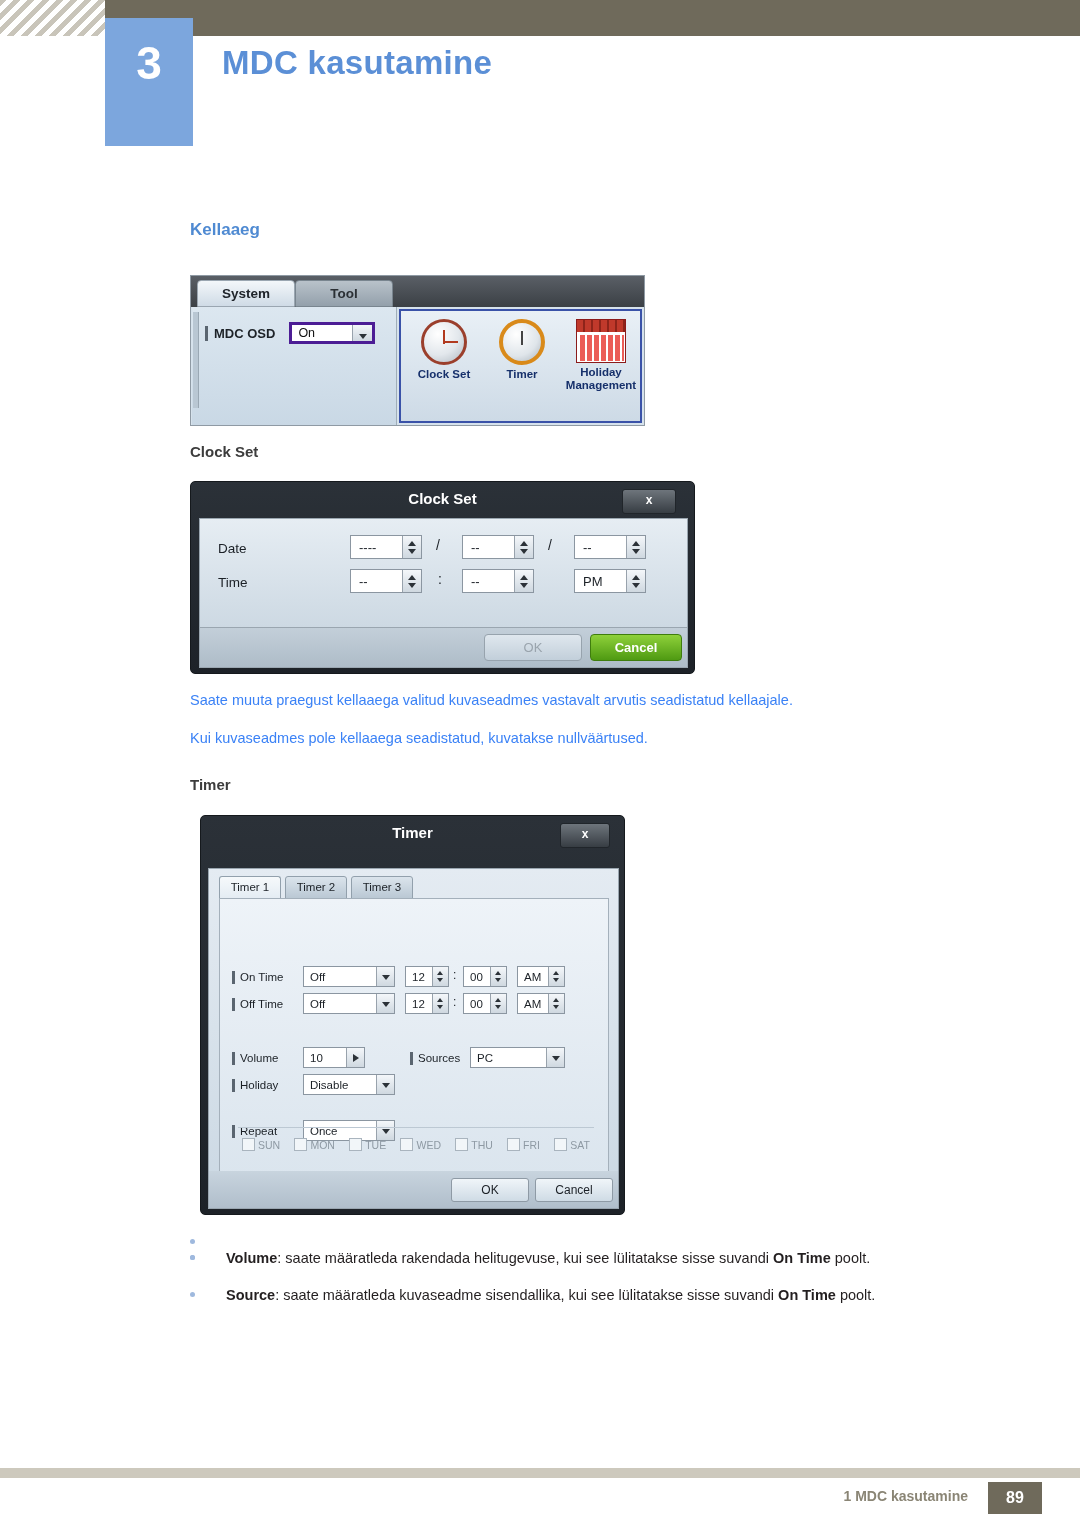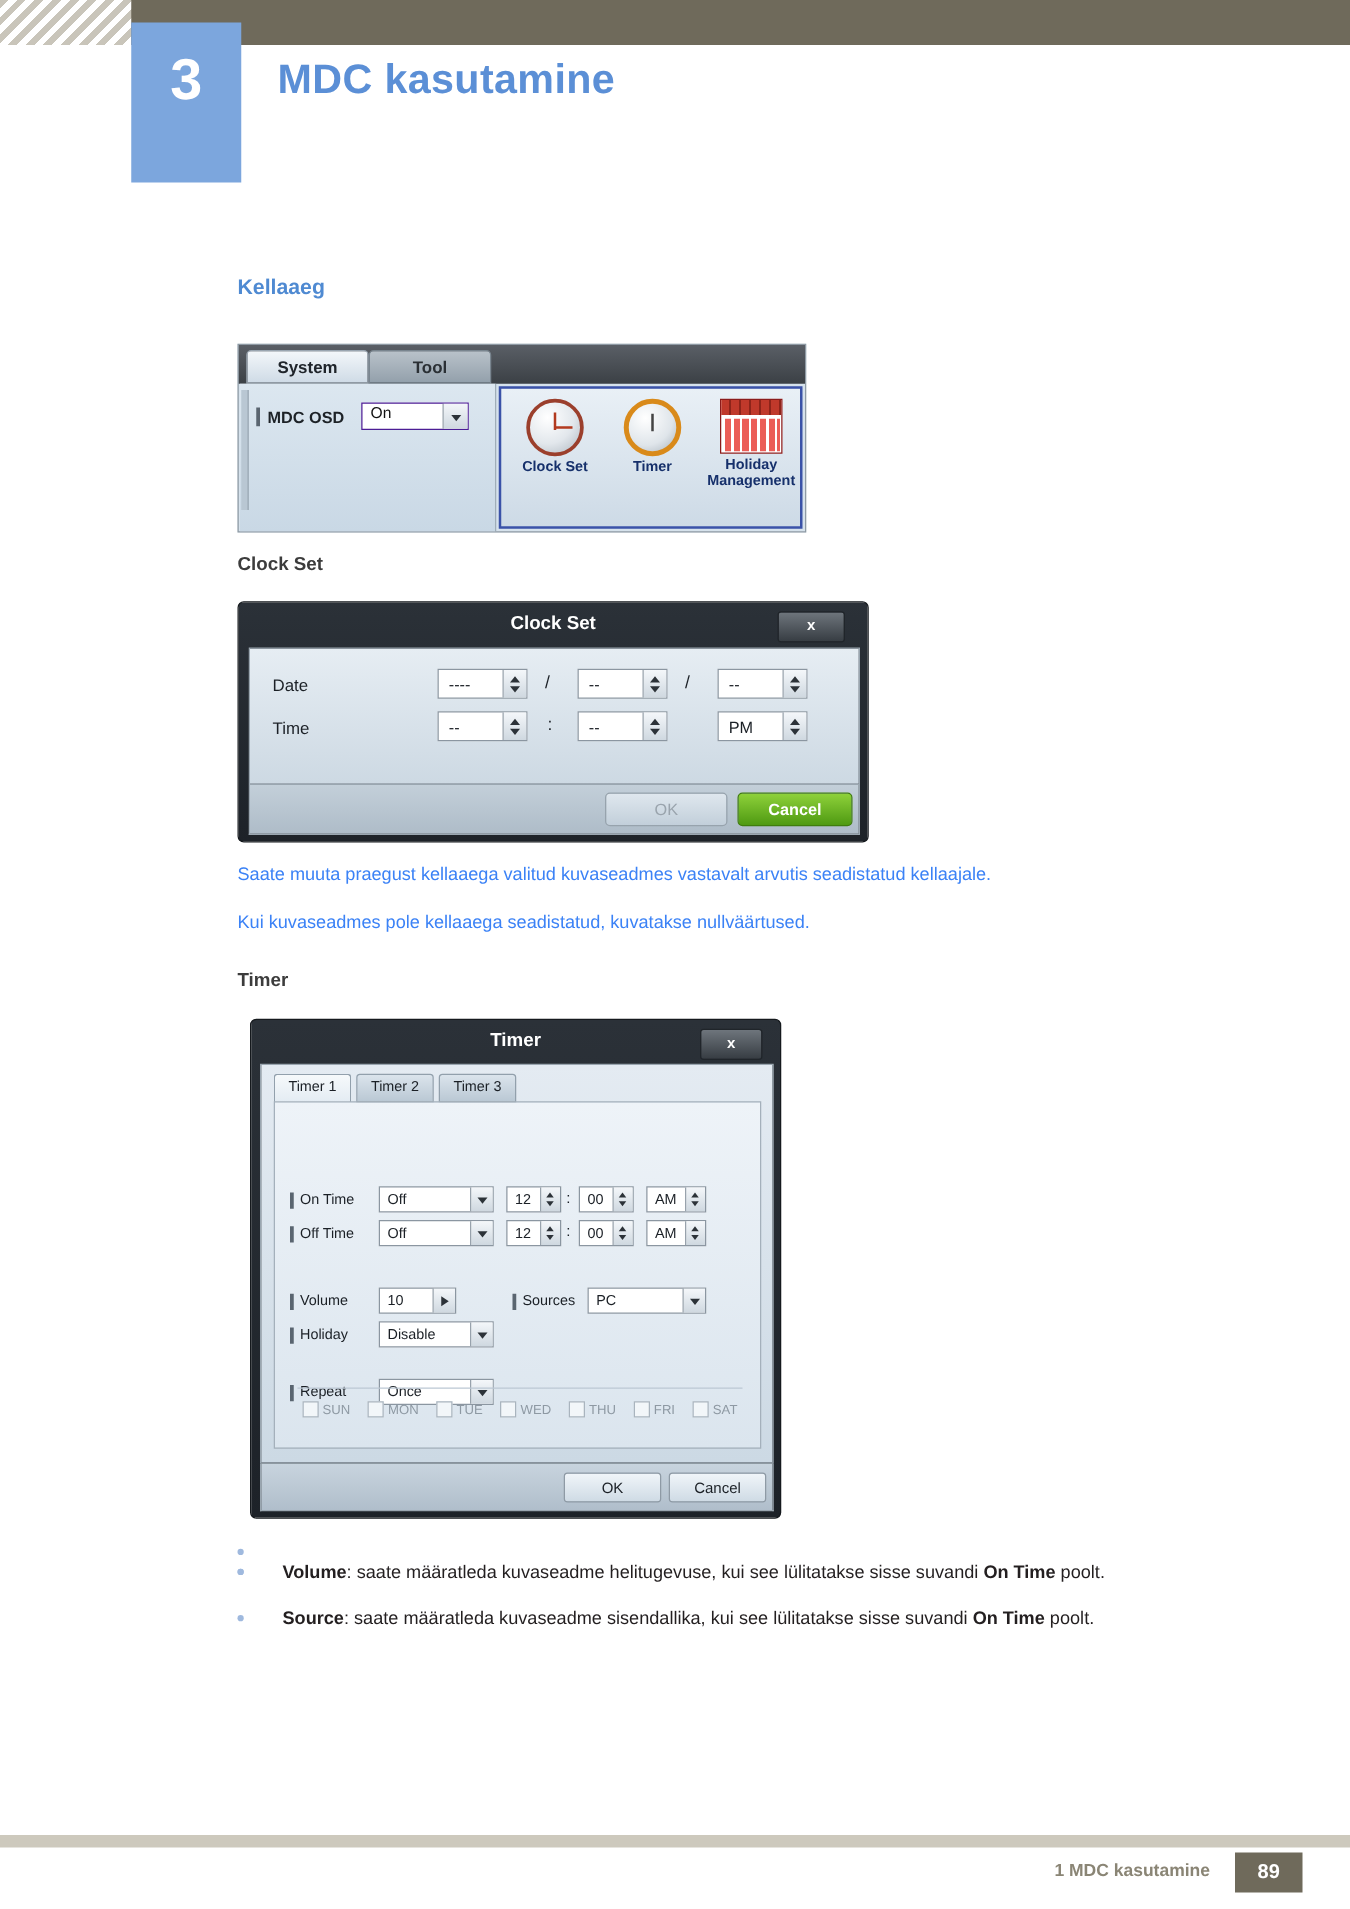--- a/index.html
+++ b/index.html
@@ -222,26 +222,27 @@
     font-size: 13px;
     color: #1d2227;
     font-weight: bold;
     border-left: 3px solid #5a6570;
     padding-left: 6px;
     margin-right: 14px;
   }
   .combo {
     position: relative;
     background: #ffffff;
-    border: 1px solid #4c1d95;
+    border: 3px solid #4c1d95;
     height: 22px;
     box-sizing: border-box;
     font-size: 12.5px;
     color: #111;
     display: flex;
+    align-items: center;
     padding-left: 6px;
   }
   .combo .arrow {
     position: absolute;
     right: 0; top: 0;
     width: 20px; height: 100%;
     background: linear-gradient(#f3f6f9, #cfd8e0);
     border-left: 1px solid #98a2ac;
     box-sizing: border-box;
   }
@@ -459,21 +460,21 @@
     width: 425px;
     height: 400px;
     background: linear-gradient(#2b3138, #1d2228);
     border: 1px solid #15191d;
     border-radius: 5px;
     box-sizing: border-box;
   }
   .tmr-close { right: 14px; width: 48px; }
   .tmr-body {
     position: absolute;
-    left: 7px; top: 35px;
+    left: 7px; top: 52px;
     width: 411px;
     height: 320px;
     background: linear-gradient(#e4ebf2, #ccd9e4);
     border: 1px solid #9aa6b0;
     box-sizing: border-box;
   }
   .tmr-foot {
     position: absolute;
     left: 7px; top: 355px;
     width: 411px;
@@ -852,21 +853,21 @@
 
 <div class="bullets">
   <div class="bullet-row">
     <span class="dot"></span>
   </div>
   <div class="bullet-row">
     <span class="dot"></span>
   </div>
   <div class="bullet-row">
     <span class="dot"></span>
-    <span><b>Volume</b><span>: saate määratleda kuvaseadme helitugevuse, kui see lülitatakse sisse suvandi </span><b>On Time</b><span> poolt.</span></span>
+    <span><b>Volume</b><span>: saate määratleda rakendada helitugevuse, kui see lülitatakse sisse suvandi </span><b>On Time</b><span> poolt.</span></span>
   </div>
   <div class="bullet-row">
     <span class="dot"></span>
     <span><b>Source</b><span>: saate määratleda kuvaseadme sisendallika, kui see lülitatakse sisse suvandi </span><b>On Time</b><span> poolt.</span></span>
   </div>
 </div>
 
 <div class="footer-line"></div>
 <div class="footer-text">1 MDC kasutamine</div>
 <div class="footer-page">89</div>

